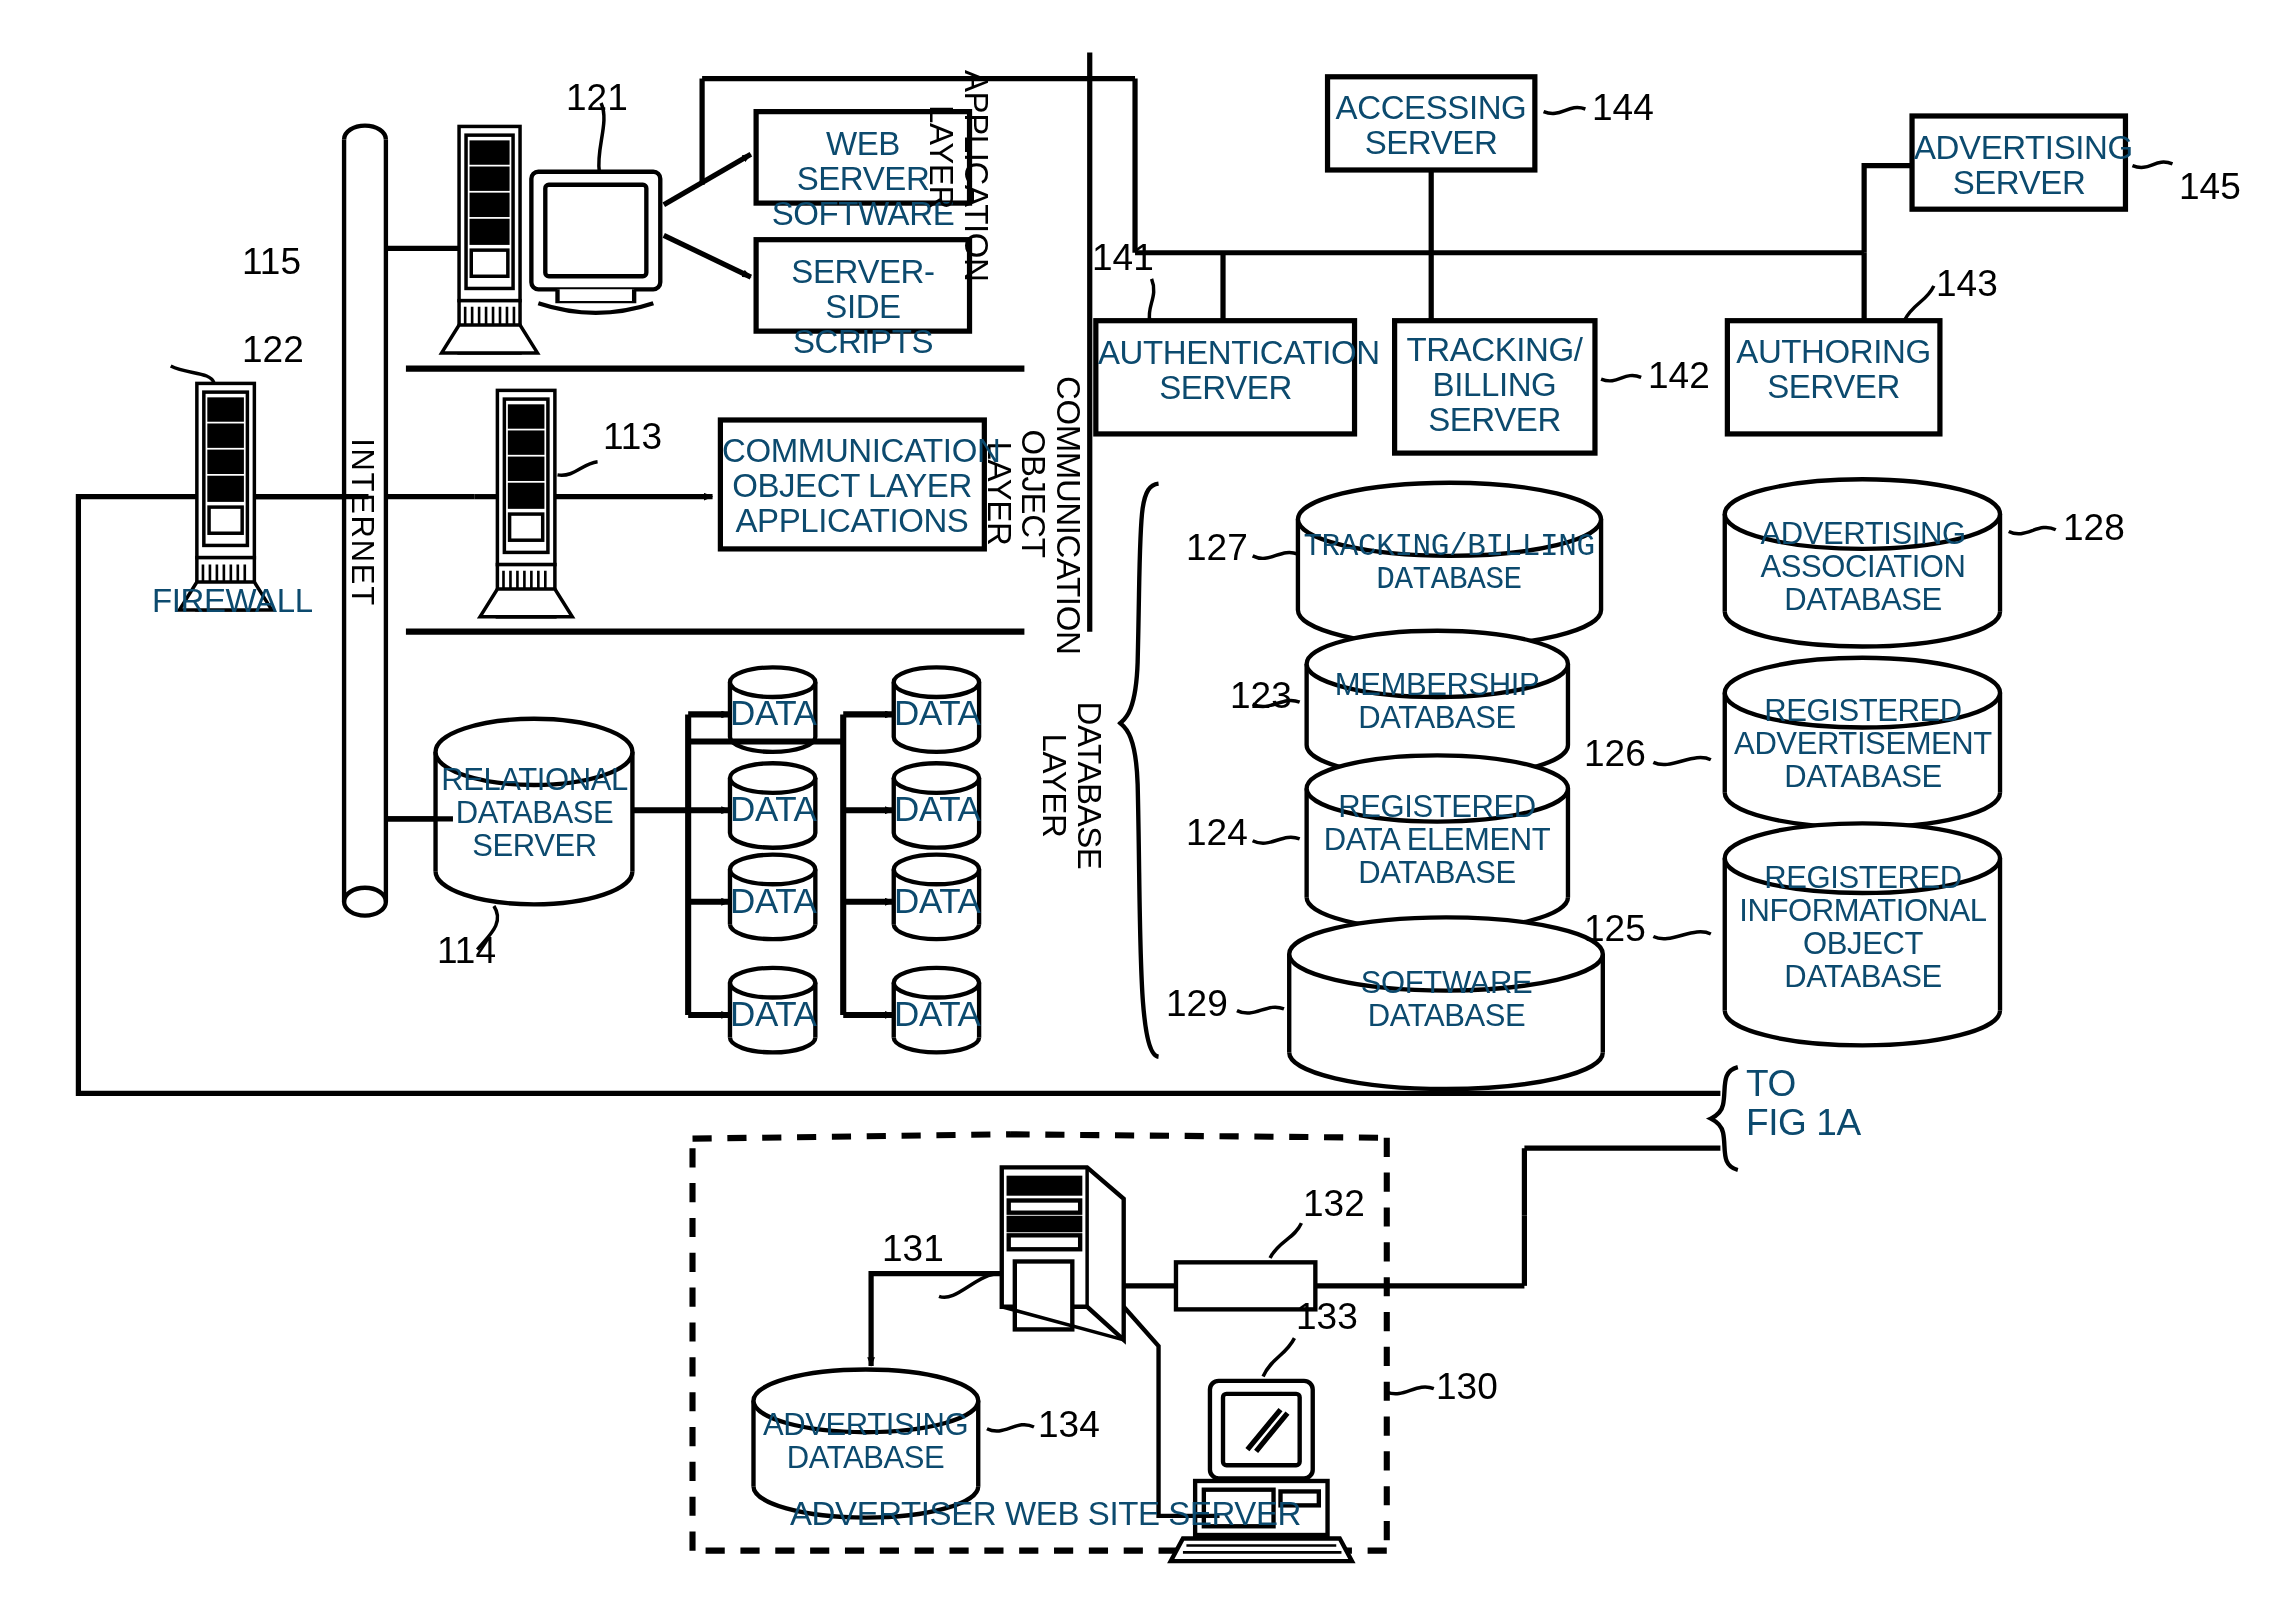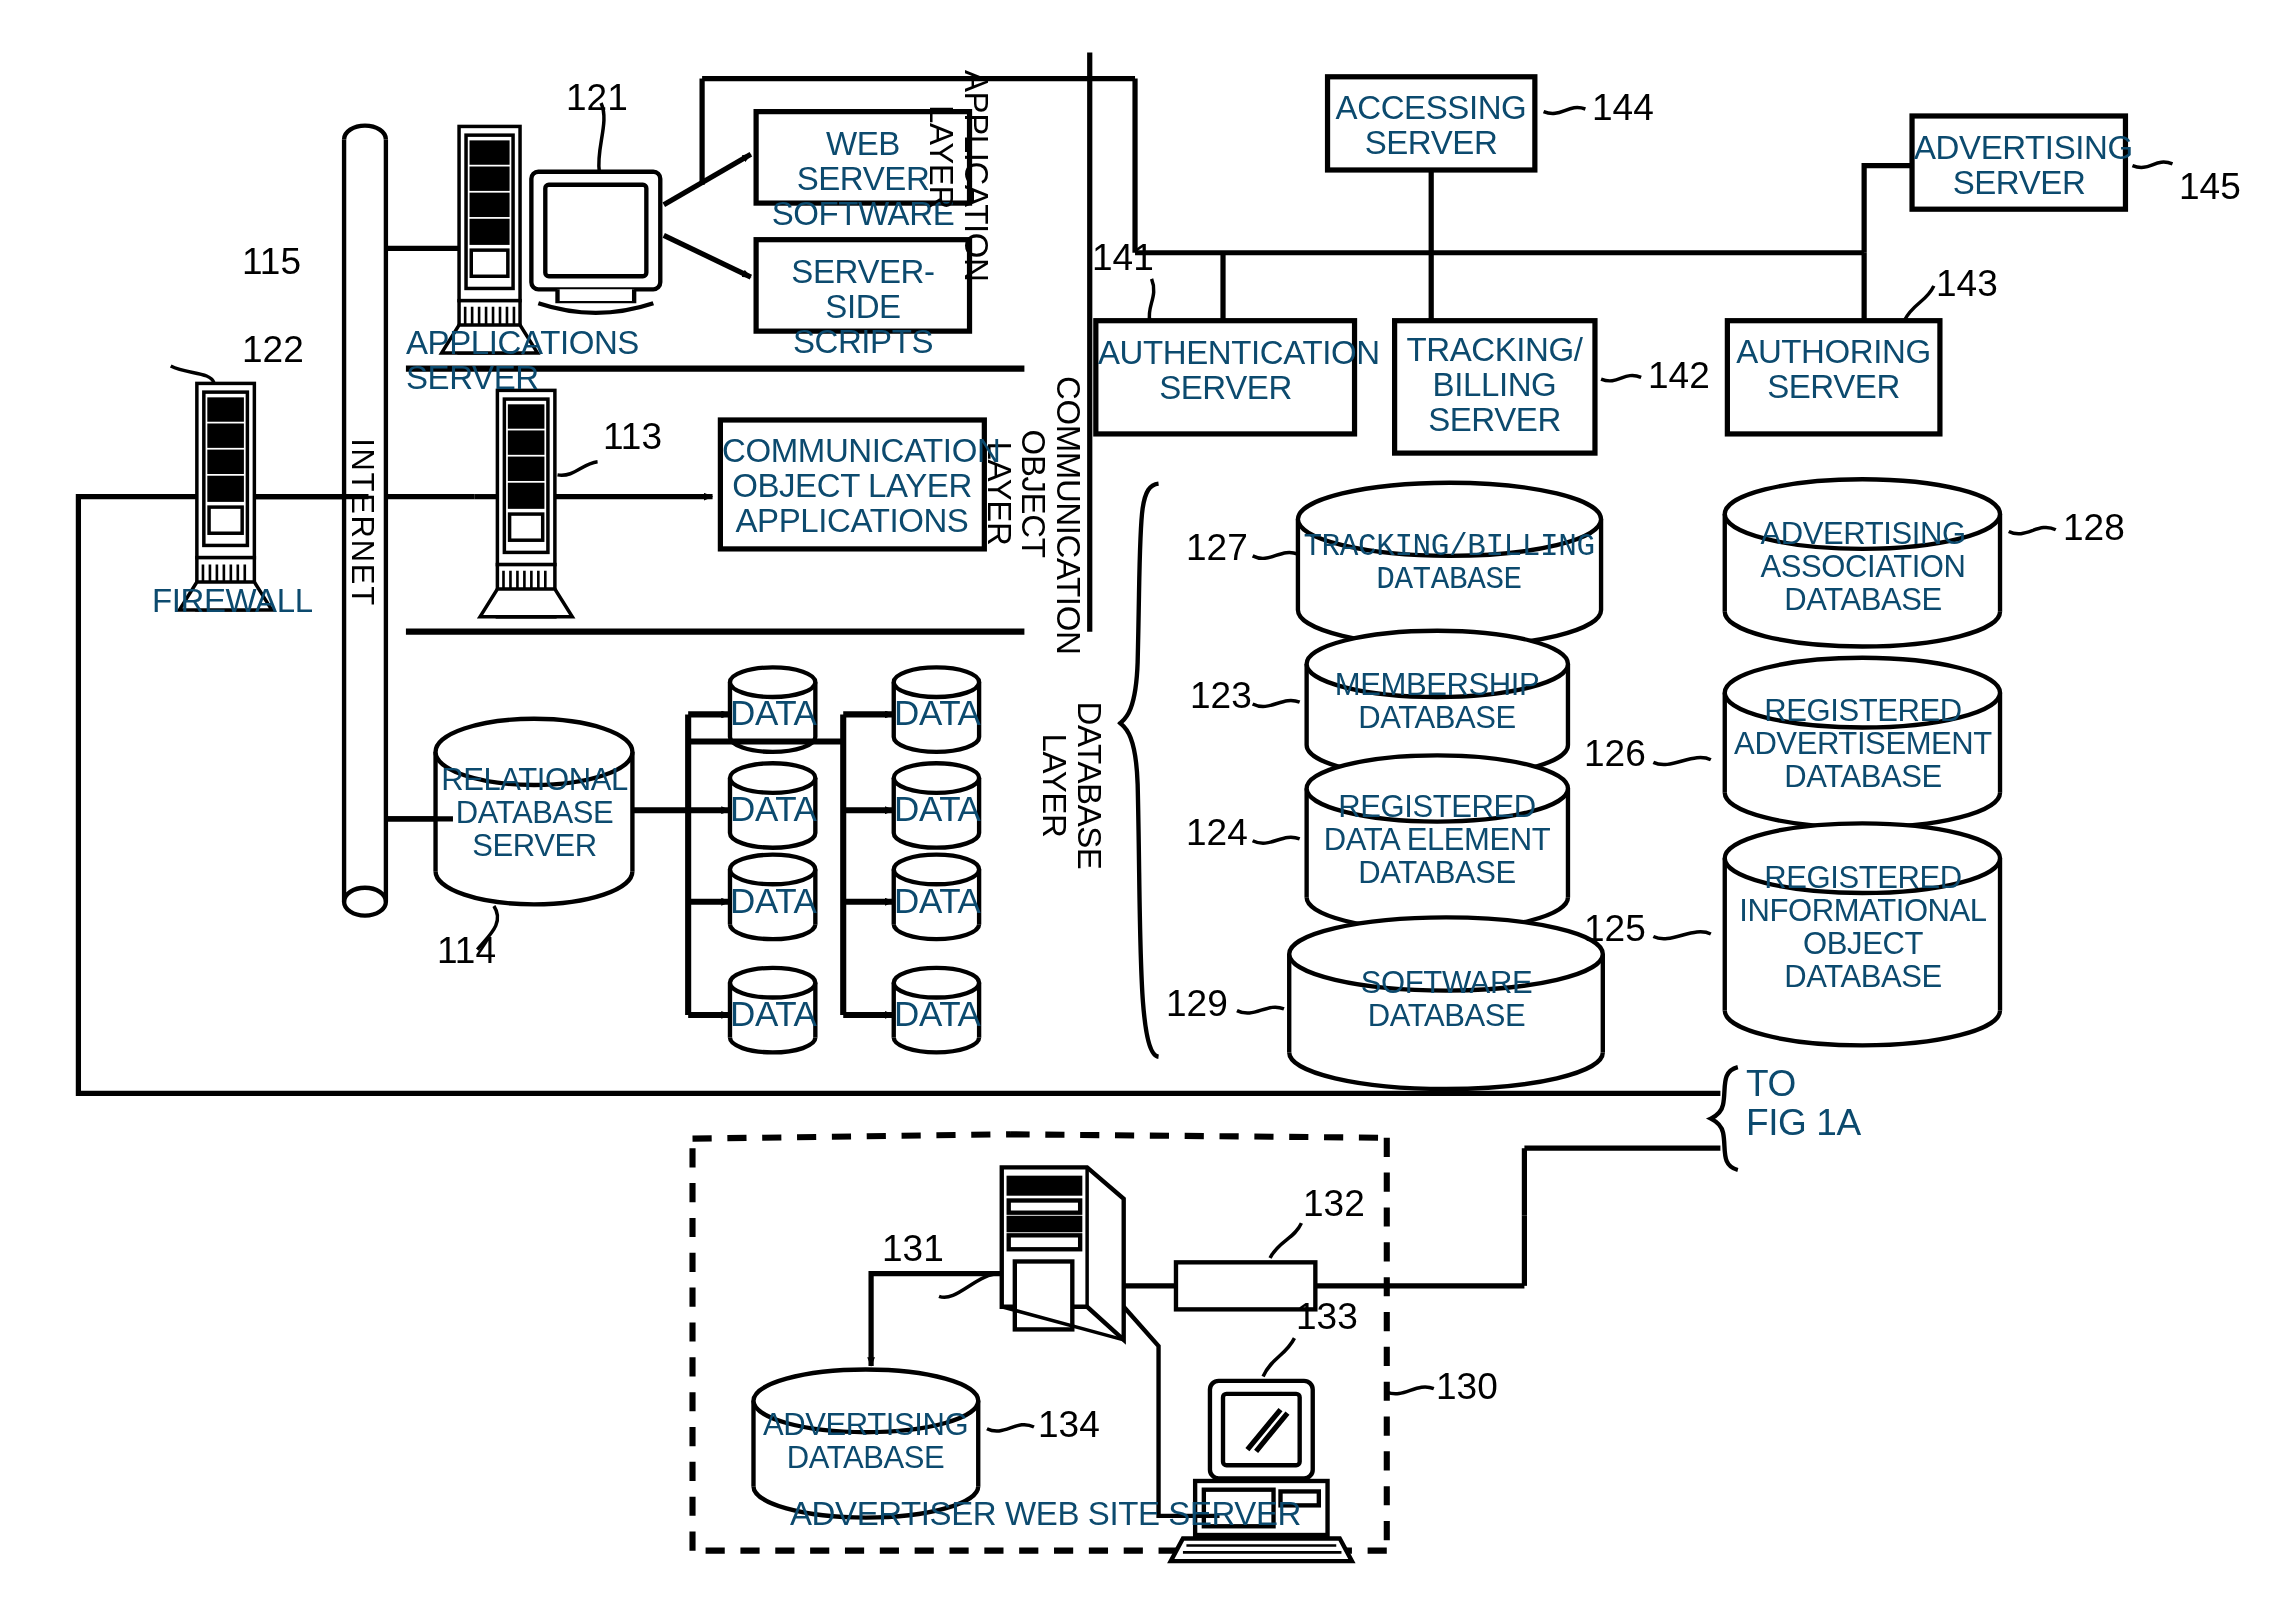--- a/index.html
+++ b/index.html
@@ -310,21 +310,20 @@
 
 <div class="vert sec-lbl" style="left:993px;top:70px;width:174px;transform:rotate(90deg);transform-origin:left top;">APPLICATION
 LAYER</div>
 <div class="vert sec-lbl" style="left:1085px;top:376px;width:235px;transform:rotate(90deg);transform-origin:left top;">COMMUNICATION
 OBJECT
 LAYER</div>
 <div class="vert sec-lbl" style="left:1106px;top:655px;width:261px;transform:rotate(90deg);transform-origin:left top;">DATABASE LAYER</div>
 
 <div class="vert" style="left:378px;top:396px;width:253px;font-size:31px;letter-spacing:1.7px;transform:rotate(90deg);transform-origin:left top;">INTERNET</div>
 
-<div class="lbl srv-lbl" style="left:406px;top:326px;width:366px;text-align:left;">APPLICATIONS SERVER</div>
 <div class="lbl srv-lbl" style="left:152px;top:584px;width:157px;">FIREWALL</div>
 
 <div class="lbl box-lbl" style="left:722px;top:434px;width:260px;">COMMUNICATION
 OBJECT LAYER
 APPLICATIONS</div>
 
 <div class="lbl db-lbl" style="left:436px;top:764px;width:197px;">RELATIONAL
 DATABASE
 SERVER</div>
 
@@ -384,21 +383,21 @@
 <div class="refnum" style="left:603px;top:416px;">113</div>
 <div class="refnum" style="left:437px;top:930px;">114</div>
 
 <div class="refnum" style="left:1592px;top:87px;">144</div>
 <div class="refnum" style="left:2179px;top:142px;margin-top:24px;">145</div>
 <div class="refnum" style="left:1092px;top:237px;">141</div>
 <div class="refnum" style="left:1648px;top:355px;">142</div>
 <div class="refnum" style="left:1936px;top:263px;">143</div>
 
 <div class="refnum" style="left:1186px;top:527px;">127</div>
-<div class="refnum" style="left:1190px;top:675px;">123</div>
+<div class="refnum" style="left:1230px;top:675px;">123</div>
 <div class="refnum" style="left:1186px;top:812px;">124</div>
 <div class="refnum" style="left:1166px;top:983px;">129</div>
 
 <div class="refnum" style="left:2063px;top:507px;">128</div>
 <div class="refnum" style="left:1584px;top:733px;">126</div>
 <div class="refnum" style="left:1584px;top:908px;">125</div>
 
 <div class="refnum" style="left:882px;top:1228px;">131</div>
 <div class="refnum" style="left:1303px;top:1183px;">132</div>
 <div class="refnum" style="left:1296px;top:1296px;">133</div>

